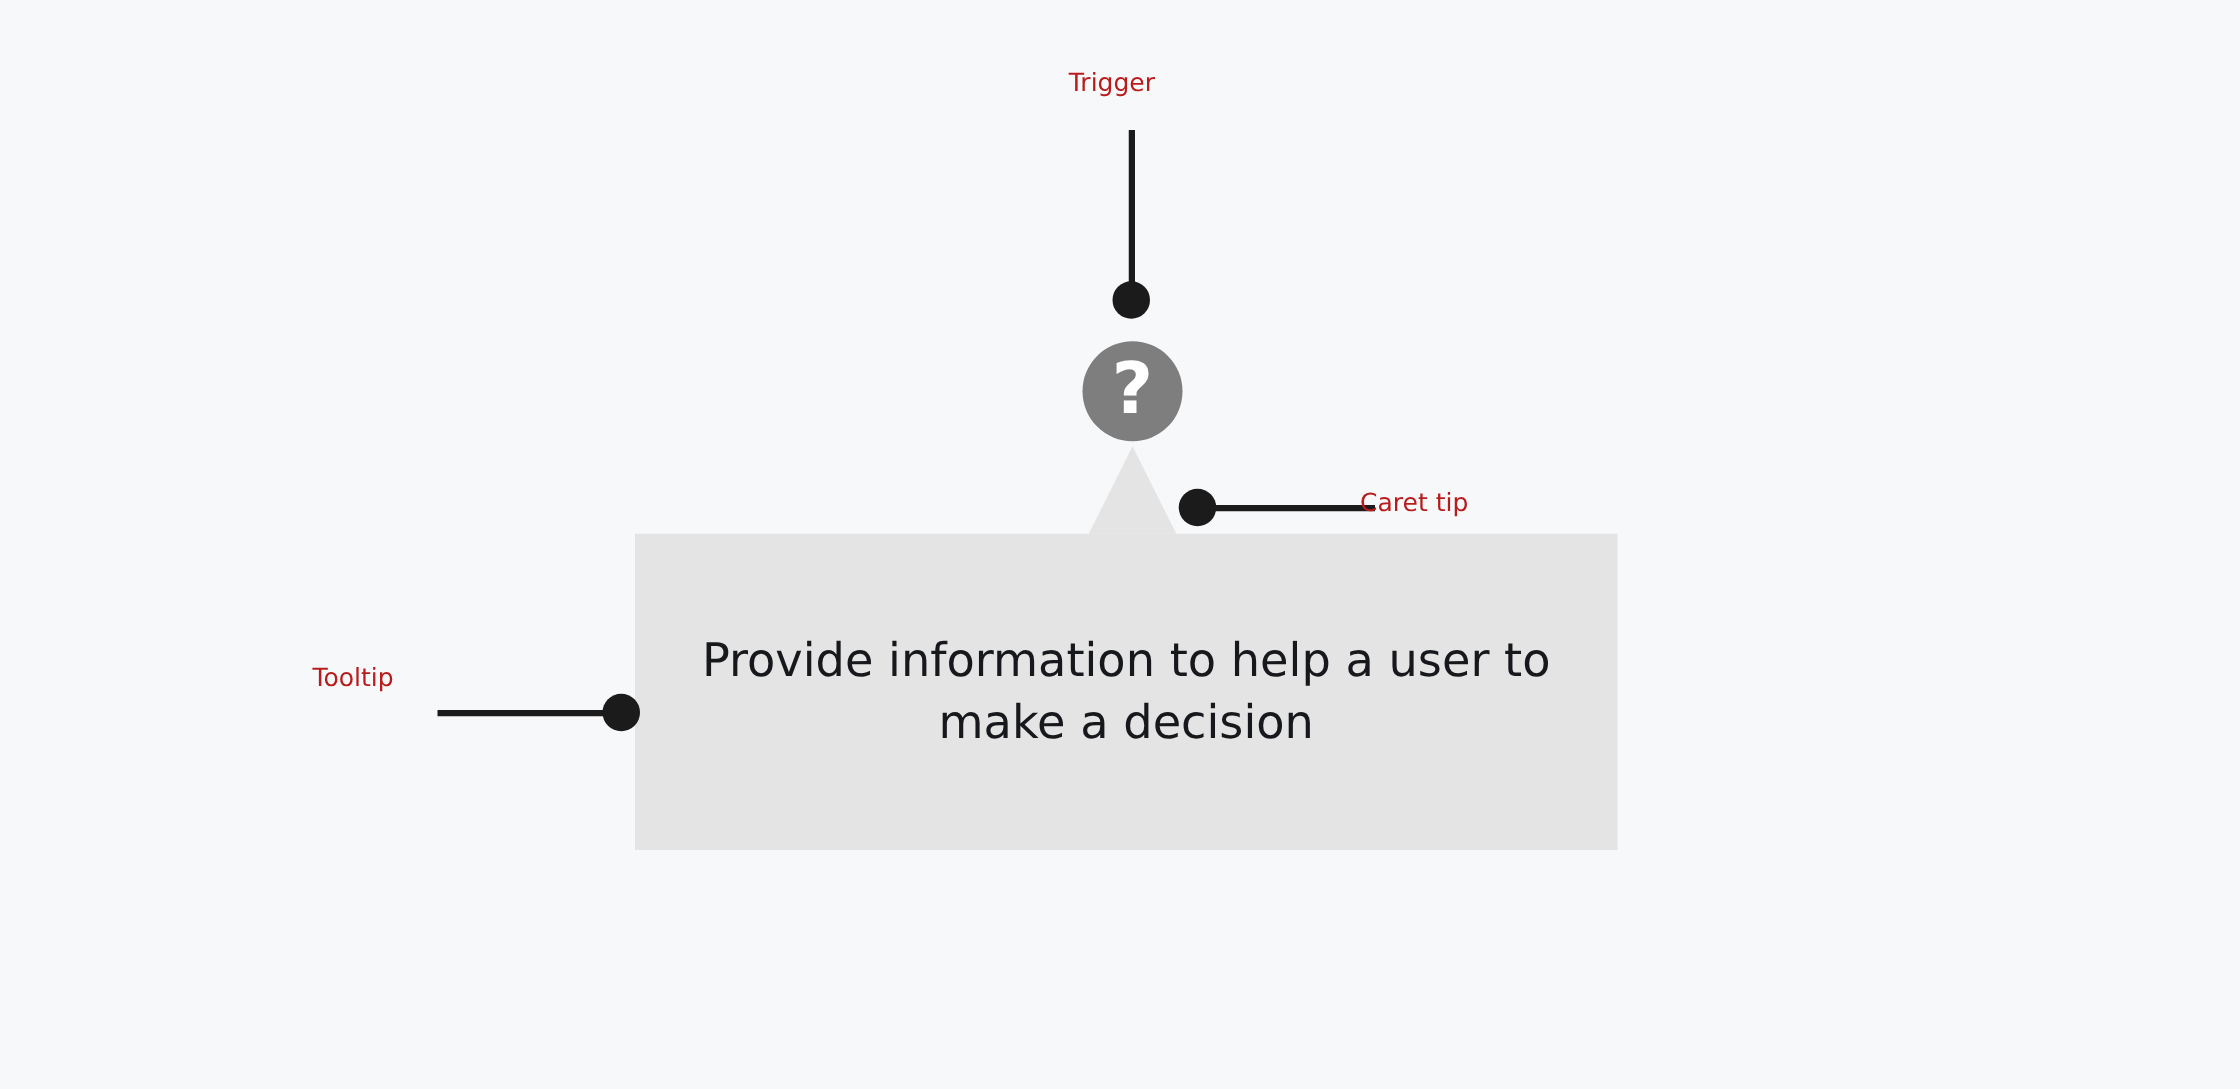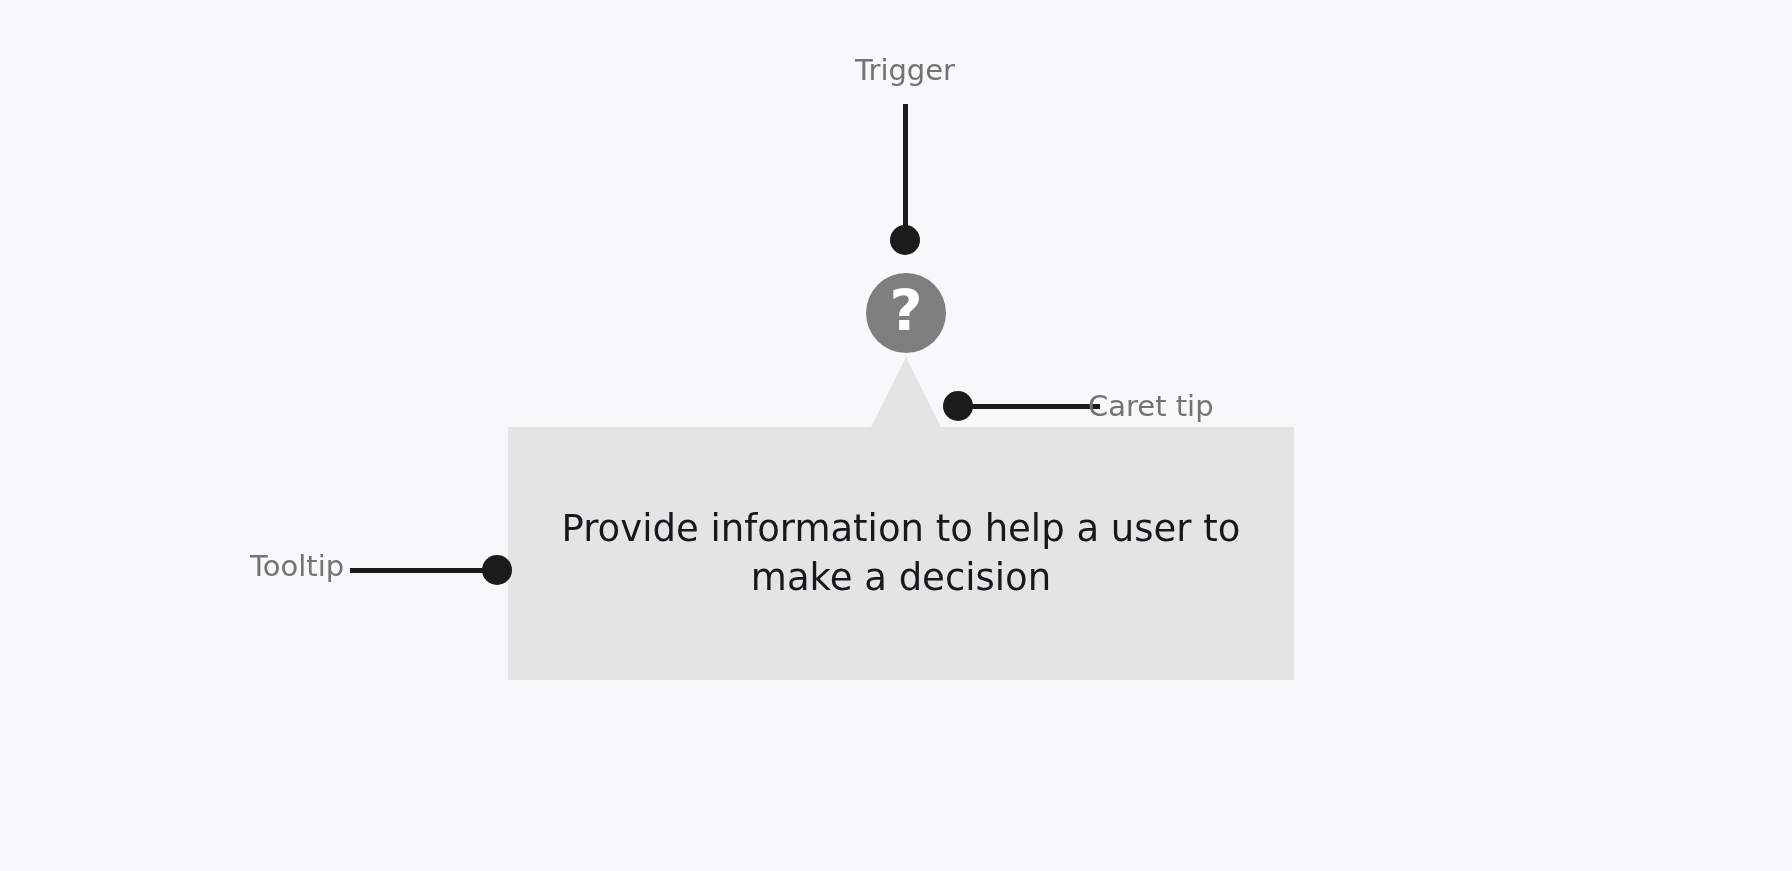--- a/index.html
+++ b/index.html
@@ -17,22 +17,22 @@
   #stage {
     position: relative;
     width: 1792px;
     height: 871px;
     background: #f7f8fa;
   }
 
   
   .callout-label {
     position: absolute;
-    color: #737373;
-    font-size: 29px;
+    color: #b91c1c;
+    font-size: 20px;
     line-height: 1;
     white-space: nowrap;
   }
   .callout-dot {
     position: absolute;
     width: 30px;
     height: 30px;
     border-radius: 50%;
     background: #1b1b1b;
   }
@@ -47,21 +47,21 @@
   #trigger-label { left: 855px; top: 56px; }
   #trigger-line  { left: 903px; top: 104px; height: 138px; }
   #trigger-dot   { left: 890px; top: 225px; }
 
   
   #caret-label { left: 1088px; top: 392px; }
   #caret-line  { left: 958px; top: 404px; width: 142px; }
   #caret-dot   { left: 943px; top: 391px; }
 
   
-  #tooltip-label { left: 250px; top: 552px; }
+  #tooltip-label { left: 250px; top: 532px; }
   #tooltip-line  { left: 350px; top: 568px; width: 155px; }
   #tooltip-dot   { left: 482px; top: 555px; }
 
   
   #trigger-icon {
     position: absolute;
     left: 866px;
     top: 273px;
     width: 80px;
     height: 80px;

